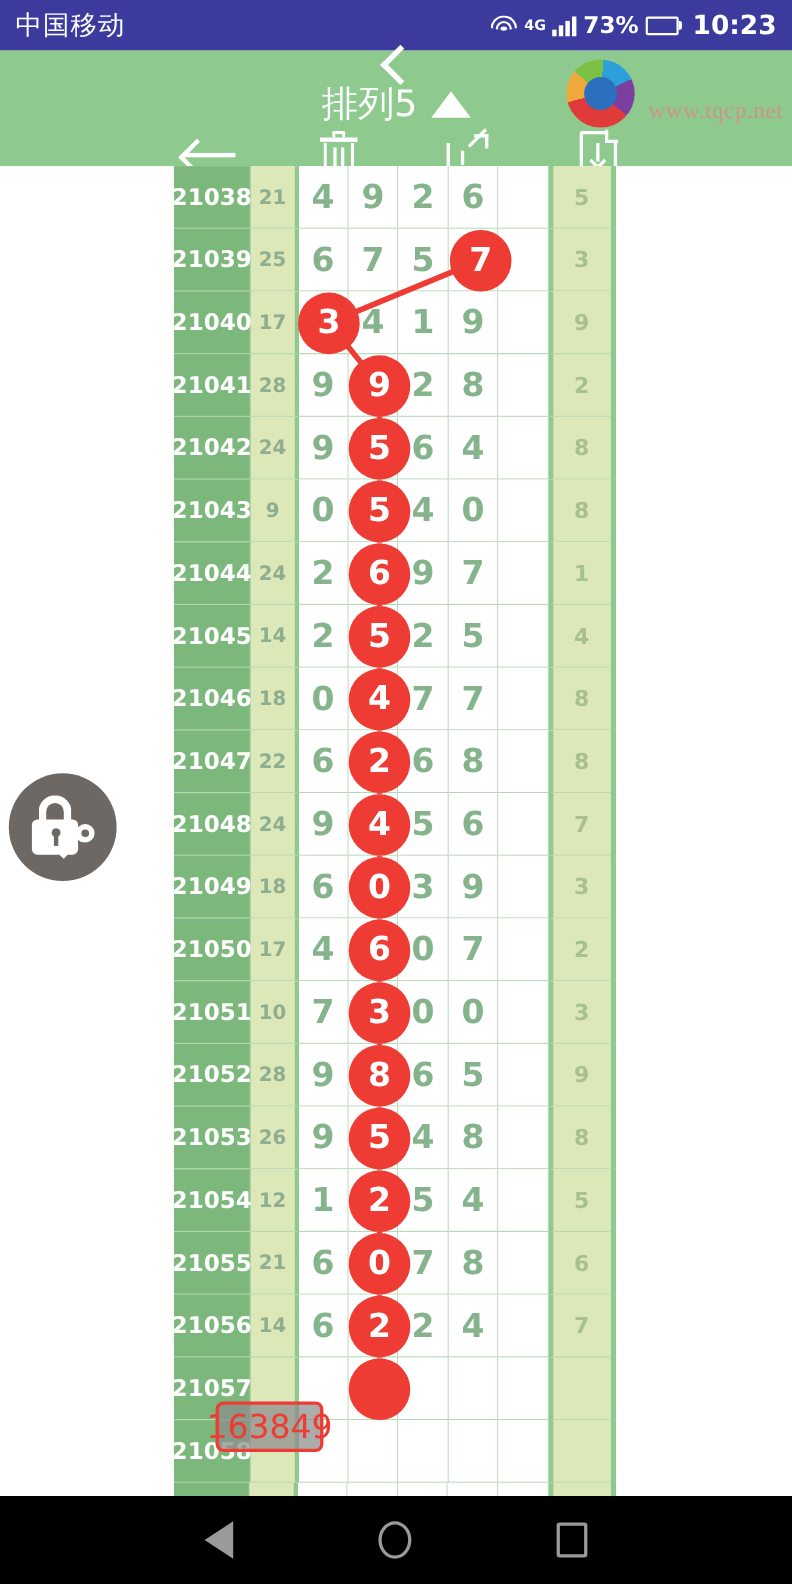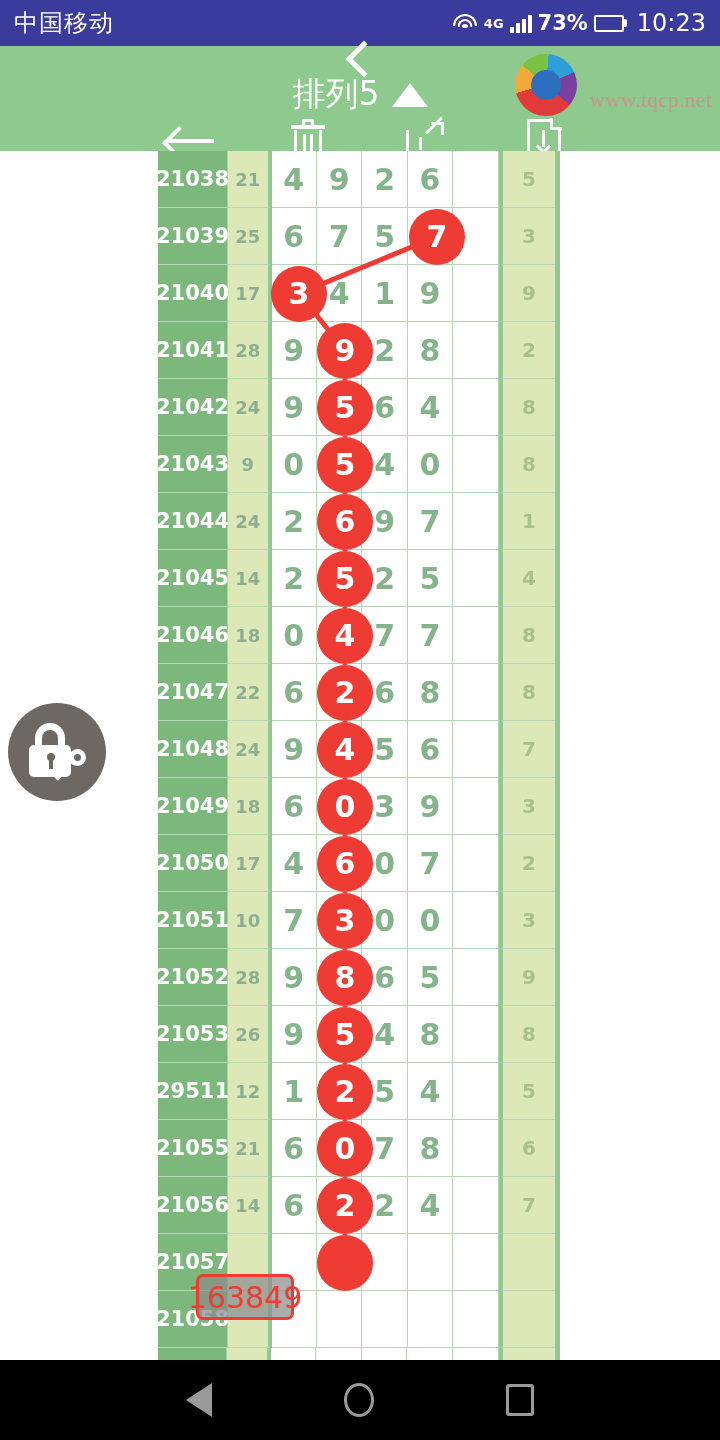--- a/index.html
+++ b/index.html
@@ -32,21 +32,21 @@
   .wifi-ic i:nth-child(3){ width:6px;  height:4px; top:11px; border-radius:50%; border-bottom:2.5px solid #fff; background:#fff;}
   .g4 { font-size: 13px; font-weight: bold; vertical-align: super; }
   .bars { display: flex; align-items: flex-end; gap: 2px; height: 20px; }
   .bars span { width: 4px; background: #fff; }
   .bars span:nth-child(1){height:6px}.bars span:nth-child(2){height:10px}
   .bars span:nth-child(3){height:14px}.bars span:nth-child(4){height:18px}
   .batt { display: flex; align-items: center; }
   .batt-body { width: 30px; height: 17px; border: 2px solid #fff; border-radius: 2px; padding: 2px; }
   .batt-fill { height: 100%; background: #fff; width: 73%; }
   .batt-cap { width: 3px; height: 8px; background: #fff; border-radius: 0 2px 2px 0; }
-  .clock { font-size: 24px; font-weight: normal; margin-left: 4px; }
+  .clock { font-size: 24px; font-weight: bold; margin-left: 4px; }
 
   
   .toolbar {
     position: absolute; left: 0; top: 46px; width: 720px; height: 105px;
     background: #8ec98e; color: #ffffff; display: flex; align-items: center; flex-direction: column;
   }
   .tb-back { width: 80px; display:flex; align-items:center; justify-content:center; }
   .chev { width: 26px; height: 26px; border-left: 5px solid #fff; border-bottom: 5px solid #fff; transform: rotate(45deg); margin-left: 8px;}
   .tb-title { display: flex; align-items: center; gap: 12px; font-size: 33px; }
   .tri-up { width: 0; height: 0; border-left: 18px solid transparent; border-right: 18px solid transparent; border-bottom: 24px solid #fff; }
@@ -397,21 +397,21 @@
           <div class="cell c-issue">21053</div>
           <div class="cell c-sum">26</div>
           <div class="cell c-dig">9</div>
           <div class="cell c-dig"></div>
           <div class="cell c-dig">4</div>
           <div class="cell c-dig">8</div>
           <div class="cell c-dig"></div>
           <div class="cell c-last">8</div>
         </div>
         <div class="row">
-          <div class="cell c-issue">29511</div>
+          <div class="cell c-issue">21054</div>
           <div class="cell c-sum">12</div>
           <div class="cell c-dig">1</div>
           <div class="cell c-dig"></div>
           <div class="cell c-dig">5</div>
           <div class="cell c-dig">4</div>
           <div class="cell c-dig"></div>
           <div class="cell c-last">5</div>
         </div>
         <div class="row">
           <div class="cell c-issue">21055</div>

